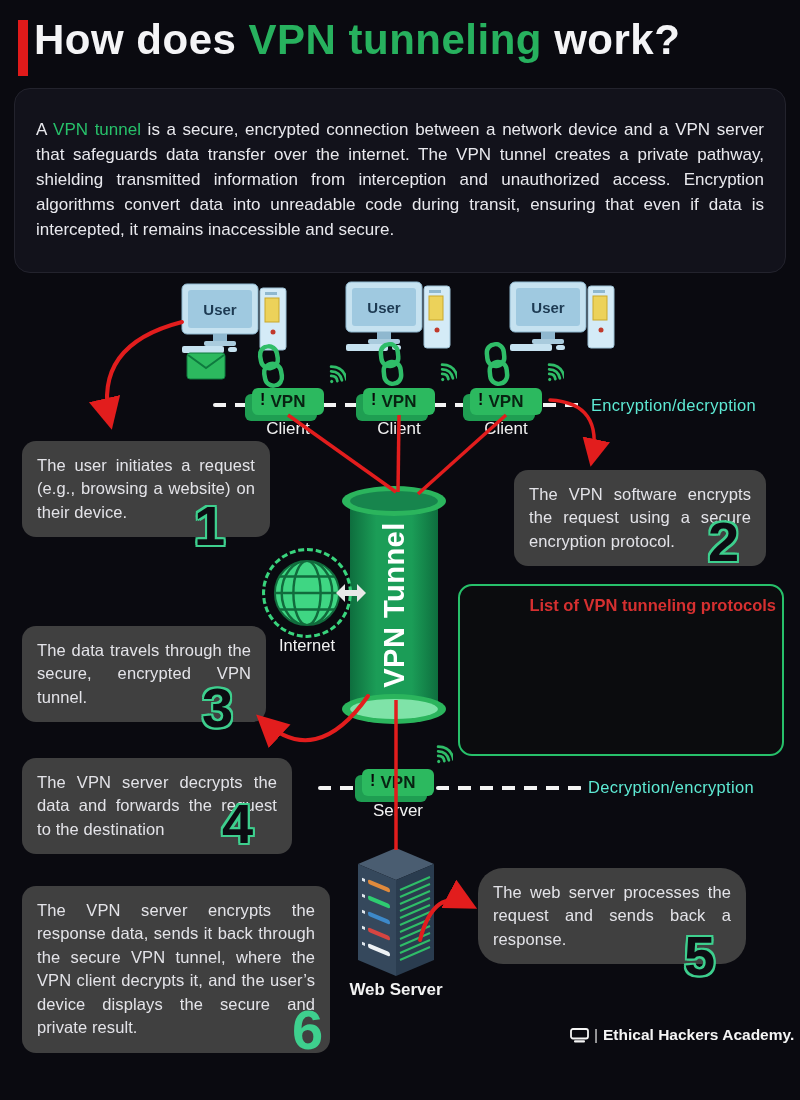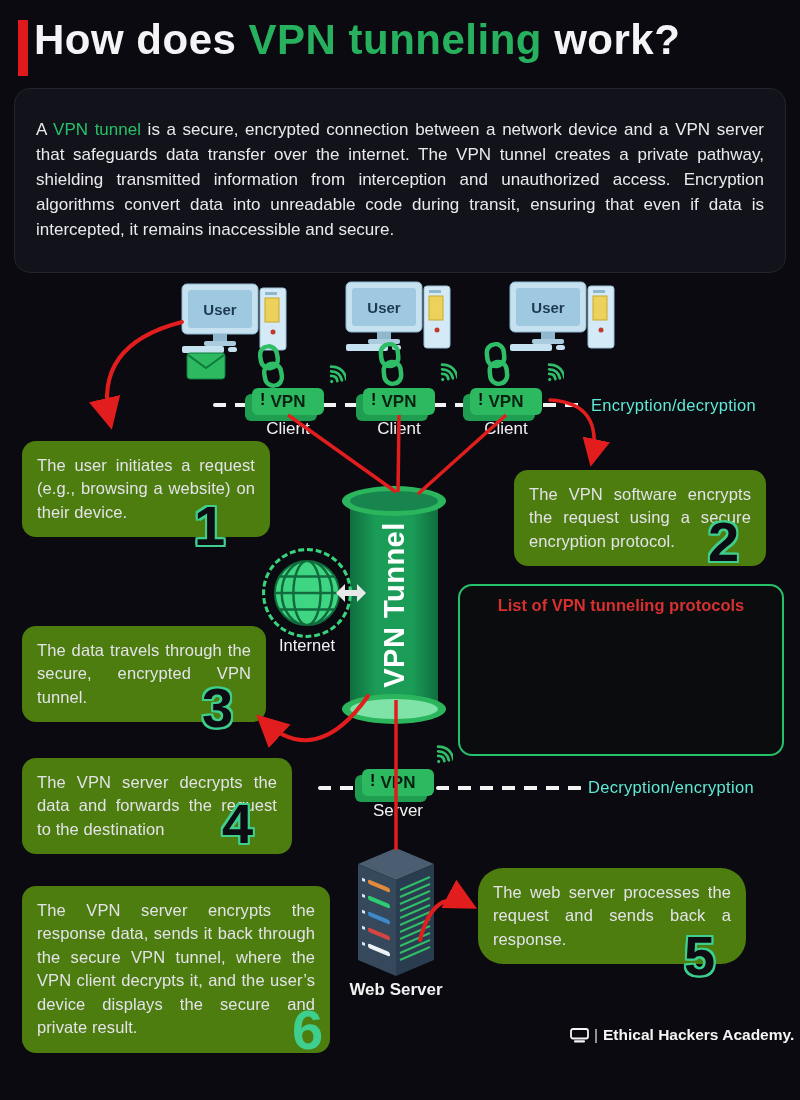--- a/index.html
+++ b/index.html
@@ -11,21 +11,21 @@
   .abs{position:absolute;}
   
   .title-bar{left:18px;top:20px;width:10px;height:56px;background:#e01a1a;}
   .title{left:34px;top:16px;font-size:42px;font-weight:700;color:#f4f4f6;letter-spacing:.5px;white-space:nowrap;}
   .title .green{color:#27b15e;}
   
   .intro{left:14px;top:88px;width:772px;box-sizing:border-box;background:#12121b;border:1px solid #23232d;
     border-radius:16px;padding:29px 21px;color:#e9e9ee;font-size:17px;line-height:1.47;text-align:justify;}
   .intro .green{color:#27c06a;}
   
-  .card{background:#4d7c0f;border-radius:14px;box-sizing:border-box;padding:13px 15px;color:#e3e3e8;
+  .card{background:#404040;border-radius:14px;box-sizing:border-box;padding:13px 15px;color:#e3e3e8;
     font-size:16.5px;line-height:1.42;text-align:justify;letter-spacing:.1px;z-index:2;}
   
   .num{font-size:56px;font-weight:700;color:#0c0c12;line-height:1;z-index:4;
     text-shadow:-2px 0 #3ecf8e,2px 0 #3ecf8e,0 -2px #3ecf8e,0 2px #3ecf8e,
                 -2px -2px #3ecf8e,2px -2px #3ecf8e,-2px 2px #3ecf8e,2px 2px #3ecf8e;}
   .num-solid{color:#3ecf8e;text-shadow:none;}
   
   .badge-wrap{width:72px;height:27px;z-index:3;}
   .badge-back{position:absolute;left:-7px;top:6px;width:72px;height:27px;background:#1f9e52;border-radius:6px;}
   .badge{position:absolute;left:0;top:0;width:72px;height:27px;background:#2cb95f;border-radius:6px;
@@ -47,21 +47,21 @@
   .cap-top .tunnel-cap-inner{background:#17854d;}
   .cap-bottom .tunnel-cap-inner{background:#7fe3a8;}
   .tunnel-label{position:absolute;left:50%;top:50%;transform:translate(-50%,-50%) rotate(-90deg);
     color:#fff;font-size:29px;font-weight:700;white-space:nowrap;letter-spacing:.5px;}
   
   .globe-wrap{left:262px;top:548px;width:84px;height:84px;border:3px dashed #39d47d;border-radius:50%;
     display:flex;align-items:center;justify-content:center;z-index:2;}
   
   .proto{left:458px;top:584px;width:326px;height:172px;box-sizing:border-box;border:2px solid #27c06a;
     border-radius:14px;background:rgba(12,14,13,.55);z-index:2;}
-  .proto-title{color:#d63030;font-weight:700;font-size:16.5px;text-align:center;margin:10px 6px 4px;}
+  .proto-title{color:#d63030;font-weight:700;font-size:16.5px;text-align:right;margin:10px 6px 4px;}
   .proto-cols{display:flex;}
   .proto ul{margin:2px 0 0 0;padding-left:44px;list-style:disc;}
   .proto ul.col2{padding-left:38px;}
   .proto li{color:#f0f0f0;font-size:14.5px;font-weight:600;margin:3px 0;}
   
   .footer{left:570px;top:1026px;display:flex;align-items:center;gap:5px;color:#f5f5f5;
     font-weight:700;font-size:15.5px;z-index:2;}
   .footer .sep{font-weight:400;color:#dcdcdc;}
   svg.overlay{position:absolute;left:0;top:0;z-index:5;pointer-events:none;}
   .icon{z-index:3;}

